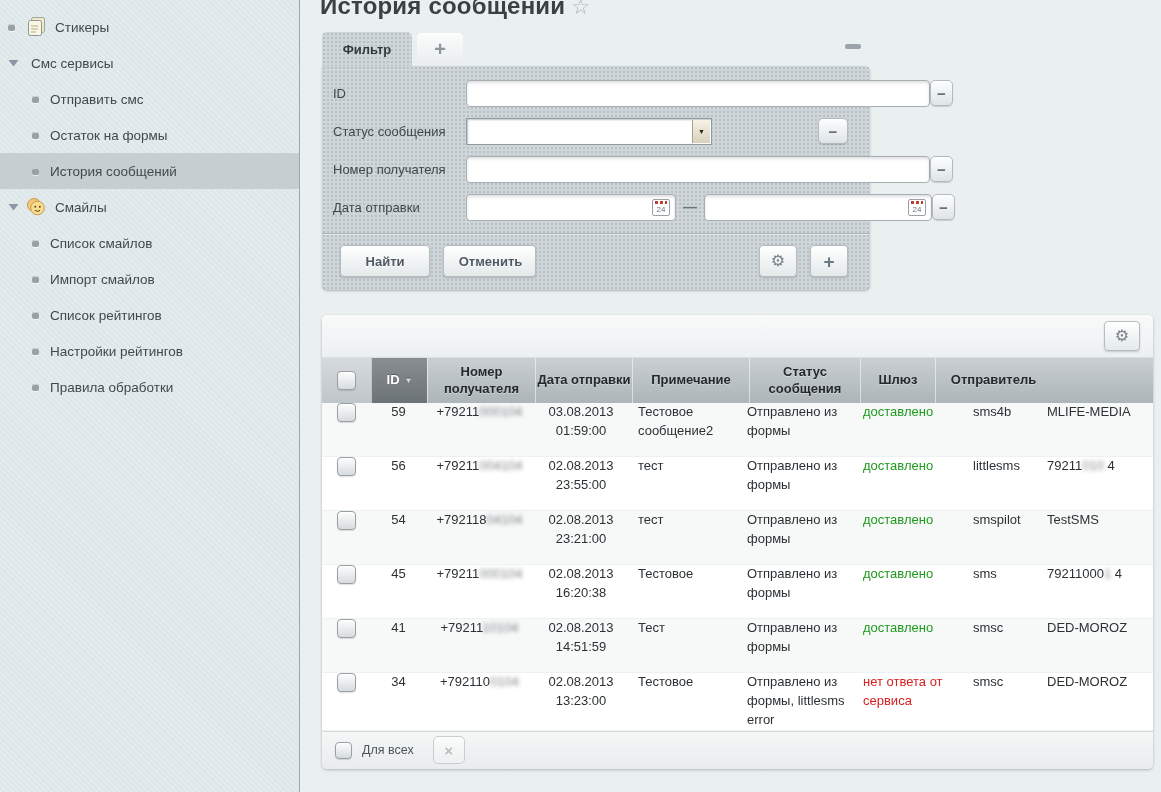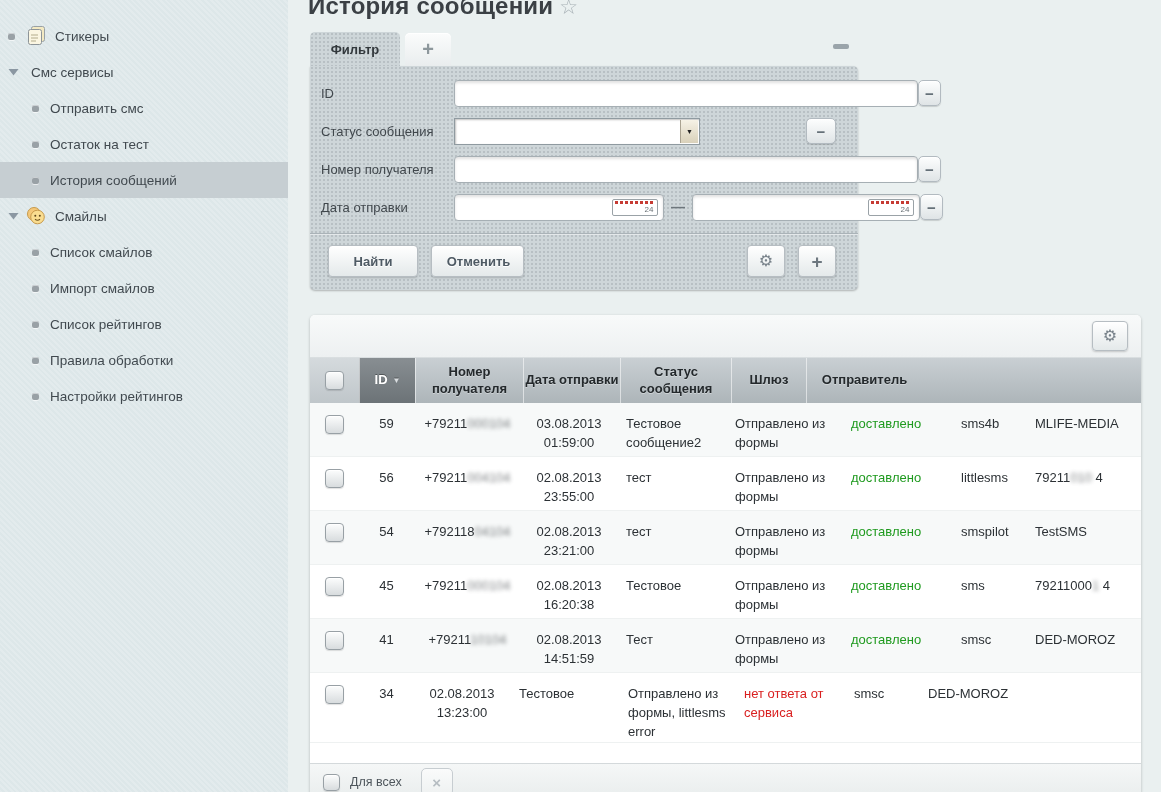--- a/index.html
+++ b/index.html
@@ -3,34 +3,34 @@
 <meta charset="utf-8">
 <style>
   html,body{margin:0;padding:0;width:1161px;height:792px;overflow:hidden;
     font-family:"Liberation Sans","DejaVu Sans",sans-serif;background:#eaf0f0;}
   .app{position:relative;width:1161px;height:792px;}
 
   
   .sidebar{position:absolute;left:0;top:0;width:299px;height:792px;background:#dde7e9;
     border-right:1px solid #93a9bb;
     background-image:repeating-linear-gradient(45deg,rgba(255,255,255,.18) 0 2px,rgba(0,0,0,0) 2px 4px);}
-  .side-menu{padding-top:18px;}
+  .side-menu{padding-top:9px;}
   .side-item{display:flex;align-items:center;height:36px;cursor:pointer;color:#41494f;font-size:13.5px;}
   .side-item.selected{background:#c6ced2;}
   .side-item.root{padding-left:8px;}
   .side-item.child{padding-left:32px;}
   .marker{display:inline-flex;width:16px;justify-content:flex-start;align-items:center;flex:none;}
   .side-item.child .marker{width:10px;margin-right:8px;}
   .bullet{width:7px;height:7px;border-radius:2px;background:#99a1a6;box-shadow:inset 0 1px 0 rgba(255,255,255,.5),0 1px 0 rgba(255,255,255,.6);}
   .side-icon{display:inline-flex;width:24px;height:20px;margin:0 6px 0 1px;align-items:center;flex:none;}
   .side-item.root .label{margin-left:7px;}
   .side-item.root.has-icon .label{margin-left:0;}
 
   
-  .main{position:absolute;left:288px;top:0;width:861px;height:792px;background:#eaf0f0;}
+  .main{position:absolute;left:300px;top:0;width:861px;height:792px;background:#eaf0f0;}
   .page-title{position:absolute;left:20px;top:-8px;margin:0;font-size:24px;font-weight:bold;color:#3b4045;letter-spacing:.2px;white-space:nowrap;}
   .page-title .star{font-size:21px;font-weight:normal;color:#a9b2b7;margin-left:6px;}
 
   
   .filter-widget{position:absolute;left:22px;top:32px;width:548px;}
   .dotted{background-color:#ced6d9;background-image:radial-gradient(#b8c0c4 1px,rgba(0,0,0,0) 1px);background-size:4px 4px;}
   .tabs{display:flex;height:34px;align-items:flex-end;}
   .tab{height:34px;display:flex;align-items:center;justify-content:center;border-radius:5px 5px 0 0;cursor:pointer;}
   .tab.active{width:90px;font-size:13px;font-weight:bold;color:#32383c;}
   .tab.add{width:46px;margin-left:5px;height:33px;background:linear-gradient(#fbfcfc,#e9edee);
@@ -46,21 +46,21 @@
   .f-select{position:relative;width:244px;height:25px;border:1px solid #8f9aa0;background:#fff;
     box-shadow:inset 1px 1px 2px rgba(0,0,0,.25);cursor:pointer;}
   .sel-btn{position:absolute;right:1px;top:1px;bottom:1px;width:17px;
     background:linear-gradient(#f6f2e6,#d9d1ba);border-left:1px solid #a9a291;
     display:flex;align-items:center;justify-content:center;font-size:7px;color:#222;}
   .date-wrap{position:relative;display:inline-block;}
   .date-wrap .f-input{padding-right:26px;}
   .d1{width:176px;}
   .d2{width:194px;}
   .cal{position:absolute;right:6px;top:5px;width:16px;height:15px;border:1px solid #9aa2a7;border-radius:2px;
-    background:#fff;font-size:8px;color:#6b7378;text-align:center;line-height:19px;cursor:pointer;padding-left:28px;}
+    background:#fff;font-size:8px;color:#6b7378;text-align:center;line-height:19px;cursor:pointer;}
   .cal::before{content:"";position:absolute;top:1px;left:2px;right:2px;height:3px;
     background:repeating-linear-gradient(90deg,#c63b33 0 3px,#fff 3px 5px);}
   .range-dash{margin:0 7px;font-weight:bold;color:#6d767c;font-size:14px;}
   .minus-btn{margin-left:auto;width:30px;height:26px;border-radius:5px;border:1px solid #b2bac0;
     background:linear-gradient(#fdfefe,#dfe4e6);box-shadow:0 1px 1px rgba(0,0,0,.15),inset 0 1px 0 #fff;
     font-size:15px;font-weight:bold;color:#5f6a72;line-height:1;cursor:pointer;}
   .panel-footer{margin-top:7px;border-top:1px solid #aab3b8;box-shadow:inset 0 1px 0 rgba(255,255,255,.45);
     display:flex;align-items:center;padding:11px 22px 13px 18px;border-radius:0 0 5px 5px;}
   .btn{height:32px;border-radius:4px;border:1px solid #b6bdc2;background:linear-gradient(#ffffff,#e4e9ea);
     box-shadow:0 1px 2px rgba(0,0,0,.18),inset 0 1px 0 #fff;font-size:13px;font-weight:bold;color:#4e5a64;
@@ -91,28 +91,28 @@
   .c2{width:107px;flex:none;}
   .c3{width:96px;flex:none;}
   .c4{width:109px;flex:none;}
   .c5{width:116px;flex:none;}
   .c6{width:110px;flex:none;}
   .c7{width:74px;flex:none;}
   .c8{width:115px;flex:none;}
   .tr{display:flex;min-height:53px;border-bottom:1px solid #eef1f1;}
   .tr.odd{background:#f7f9f9;}
   .tr.even{background:#ffffff;}
-  .td{padding-top:12px;font-size:13px;color:#2c3135;line-height:1.45;}
+  .td{padding-top:0;font-size:13px;color:#2c3135;line-height:1.45;}
   .td.c0,.td.c1,.td.c2,.td.c3{text-align:center;}
   .td.c4,.td.c5,.td.c6,.td.c7,.td.c8{padding-left:9px;padding-right:7px;box-sizing:border-box;}
   .masked{filter:blur(2px);opacity:.6;}
   .cb{display:inline-block;width:17px;height:17px;border:1px solid #98a0a5;border-radius:4px;
     background:linear-gradient(#fcfdfd,#d8dcde);box-shadow:inset 0 1px 0 #fff,0 1px 1px rgba(0,0,0,.12);cursor:pointer;}
   .tfoot{height:37px;background:linear-gradient(#f5f7f7,#e8ecec);border-top:1px solid #d4d9db;
-    display:flex;align-items:center;padding-left:13px;margin-top:20px;}
+    display:flex;align-items:center;padding-left:13px;}
   .tfoot .cb{width:15px;height:15px;}
   .tfoot-label{font-size:12.5px;color:#4d555b;margin-left:10px;}
   .x-btn{margin-left:19px;width:32px;height:28px;border-radius:5px;border:1px solid #c7cdd1;
     background:linear-gradient(#fafbfb,#eef1f1);font-size:15px;font-weight:bold;color:#b6bdc2;cursor:default;font-family:inherit;}
 </style>
 </head>
 <body>
 
 <div class="app">
 
@@ -144,21 +144,21 @@
         <div class="side-item child">
           <span class="marker">
             <span class="bullet"></span>
           </span>
           <span class="label">Отправить смс</span>
         </div>
         <div class="side-item child">
           <span class="marker">
             <span class="bullet"></span>
           </span>
-          <span class="label">Остаток на тест</span>
+          <span class="label">Остаток на формы</span>
         </div>
         <div class="side-item child selected">
           <span class="marker">
             <span class="bullet"></span>
           </span>
           <span class="label">История сообщений</span>
         </div>
         <div class="side-item root has-icon">
           <span class="marker">
             <svg width="11" height="8" viewBox="0 0 11 8">
@@ -191,27 +191,27 @@
         <div class="side-item child">
           <span class="marker">
             <span class="bullet"></span>
           </span>
           <span class="label">Список рейтингов</span>
         </div>
         <div class="side-item child">
           <span class="marker">
             <span class="bullet"></span>
           </span>
+          <span class="label">Настройки рейтингов</span>
+        </div>
+        <div class="side-item child">
+          <span class="marker">
+            <span class="bullet"></span>
+          </span>
           <span class="label">Правила обработки</span>
-        </div>
-        <div class="side-item child">
-          <span class="marker">
-            <span class="bullet"></span>
-          </span>
-          <span class="label">Настройки рейтингов</span>
         </div>
       </nav>
   </aside>
 
   <main class="main">
     <h1 class="page-title"><span>История сообщений</span><span class="star">☆</span></h1>
 
     <section class="filter-widget">
       <div class="collapse-dash"></div>
       <div class="tabs">
@@ -273,20 +273,23 @@
           <div class="th c1 sorted">
             <span>ID</span>
             <span class="sort">▼</span>
           </div>
           <div class="th c2">
             <span>Номер получателя</span>
           </div>
           <div class="th c3">
             <span>Дата отправки</span>
           </div>
+          <div class="th c5">
+            <span>Примечание</span>
+          </div>
           <div class="th c6">
             <span>Статус сообщения</span>
           </div>
           <div class="th c7">
             <span>Шлюз</span>
           </div>
           <div class="th c8">
             <span>Отправитель</span>
           </div>
         </div>
@@ -357,20 +360,21 @@
             </div>
             <div class="td c4">Тест</div>
             <div class="td c5">Отправлено из формы</div>
             <div class="td c6" style="color: rgb(31, 154, 31);">доставлено</div>
             <div class="td c7">smsc</div>
             <div class="td c8"><span>DED-MOROZ</span></div>
           </div>
           <div class="tr even">
             <div class="td c0"><span class="cb"></span></div>
             <div class="td c1">34</div>
+            <div class="td c2"><span>+792110</span><span class="masked">0104</span></div>
             <div class="td c3">
               <div>02.08.2013</div>
               <div>13:23:00</div>
             </div>
             <div class="td c4">Тестовое</div>
             <div class="td c5">Отправлено из формы, littlesms error</div>
             <div class="td c6" style="color: rgb(217, 32, 32);">нет ответа от сервиса</div>
             <div class="td c7">smsc</div>
             <div class="td c8"><span>DED-MOROZ</span></div>
           </div>

